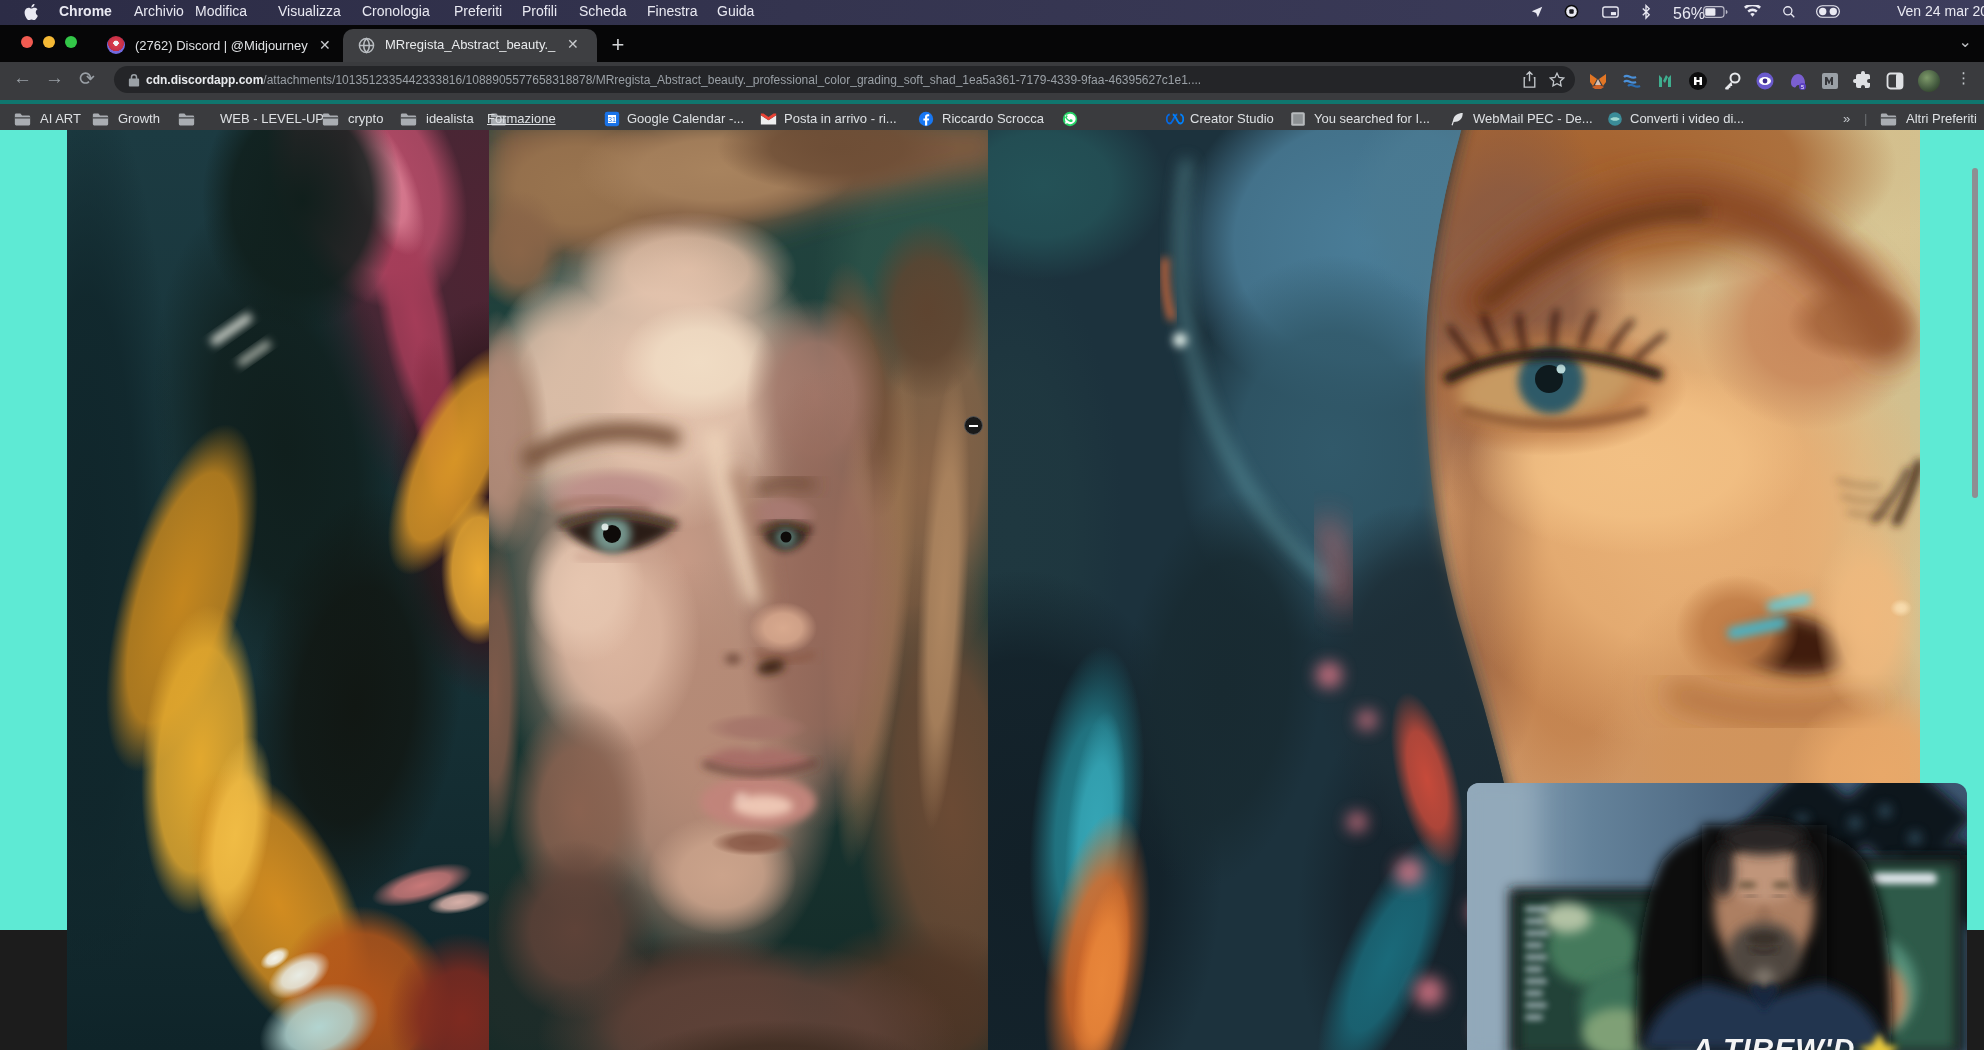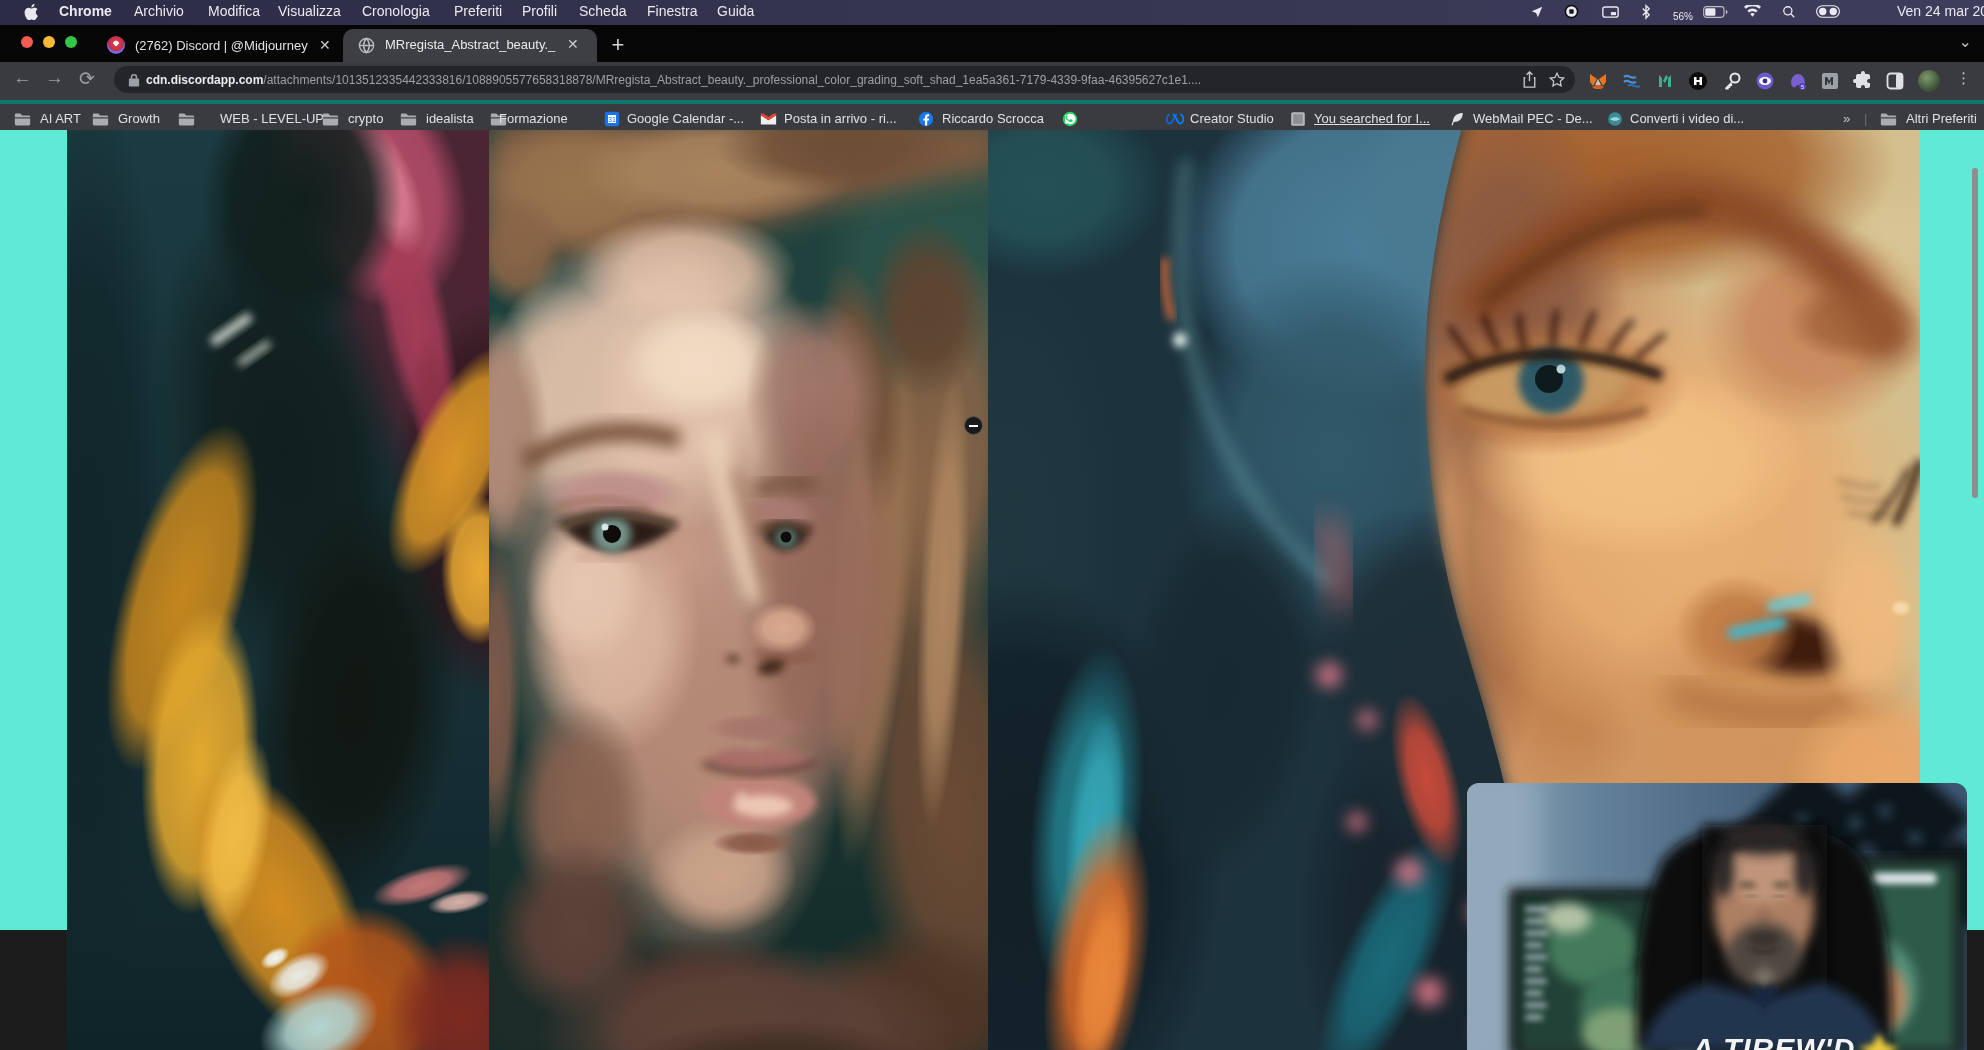--- a/index.html
+++ b/index.html
@@ -45,30 +45,30 @@
 <div id="stage">
 
   <div id="menubar">
     <div class="l" style="left:24px; top:4px;">
       <svg width="14" height="16" viewBox="0 0 15 17" fill="#e9e9f2">
           <path d="M12.6 8.9c0-2.2 1.8-3.2 1.9-3.3-1-1.5-2.6-1.7-3.2-1.7-1.4-.1-2.7.8-3.4.8-.7 0-1.8-.8-2.9-.8-1.5 0-2.9.9-3.6 2.2-1.6 2.7-.4 6.7 1.1 8.9.7 1.1 1.6 2.3 2.7 2.2 1.1 0 1.5-.7 2.8-.7 1.3 0 1.7.7 2.9.7 1.2 0 1.9-1.1 2.7-2.2.8-1.2 1.2-2.4 1.2-2.5-.1-.1-2.2-.9-2.2-3.6zM10.4 2.4c.6-.7 1-1.7.9-2.7-.9 0-1.9.6-2.5 1.3-.6.6-1 1.6-.9 2.6 1 .1 1.9-.5 2.5-1.2z"></path>
         </svg>
     </div>
     <span class="l" style="left:59px; font-weight:bold;">Chrome</span>
     <span class="l" style="left:134px;">Archivio</span>
-    <span class="l" style="left:208px;">Modifica</span>
+    <span class="l" style="left:195px;">Modifica</span>
     <span class="l" style="left:278px;">Visualizza</span>
     <span class="l" style="left:362px;">Cronologia</span>
     <span class="l" style="left:454px;">Preferiti</span>
     <span class="l" style="left:522px;">Profili</span>
     <span class="l" style="left:579px;text-align:right;">Scheda</span>
     <span class="l" style="left:647px;">Finestra</span>
     <span class="l" style="left:717px;">Guida</span>
     <span class="r" style="left:1897px;">Ven 24 mar  20:22</span>
-    <span class="r" style="left:1673px; font-size:10px; top:5px;margin-top:6px;">56%</span>
+    <span class="r" style="left:1673px; font-size:16px; top:5px;">56%</span>
     <svg class="r" style="left:1530px; top:5px;" width="14" height="14" viewBox="0 0 24 24" fill="#e9e9f2">
         <path d="M21 3L3 10.5l7.5 3L13.5 21z"></path>
       </svg>
     <svg class="r" style="left:1564px; top:4px;" width="15" height="15" viewBox="0 0 24 24">
         <circle cx="12" cy="12" r="11" fill="#0b0b0c"></circle>
         <circle cx="12" cy="12" r="8.5" fill="#e9e9f2"></circle>
         <rect x="8.5" y="8.5" width="7" height="7" rx="1.5" fill="#1a1a20"></rect>
       </svg>
     <svg class="r" style="left:1602px; top:6px;" width="17" height="13" viewBox="0 0 20 15" fill="none" stroke="#e9e9f2" stroke-width="1.6">
         <rect x="1" y="1" width="18" height="12" rx="2.5"></rect>
@@ -202,21 +202,21 @@
     <span class="bm" style="left:348px;">crypto</span>
     <svg class="bm" style="left:400px;" width="17" height="15" viewBox="0 0 20 17" fill="#a9adb2">
         <path d="M1 3.5C1 2.7 1.7 2 2.5 2h5l2 2.5h8A1.5 1.5 0 0119 6v8.5a1.5 1.5 0 01-1.5 1.5h-15A1.5 1.5 0 011 14.5z"></path>
         <rect x="1" y="6.5" width="18" height="1.4" fill="#3a3b3e"></rect>
       </svg>
     <span class="bm" style="left:426px;">idealista</span>
     <svg class="bm" style="left:490px;" width="17" height="15" viewBox="0 0 20 17" fill="#a9adb2">
         <path d="M1 3.5C1 2.7 1.7 2 2.5 2h5l2 2.5h8A1.5 1.5 0 0119 6v8.5a1.5 1.5 0 01-1.5 1.5h-15A1.5 1.5 0 011 14.5z"></path>
         <rect x="1" y="6.5" width="18" height="1.4" fill="#3a3b3e"></rect>
       </svg>
-    <span class="bm" style="left:499px;">Formazione</span>
+    <span class="bm" style="left:487px;text-decoration:underline;">Formazione</span>
     <svg class="bm" style="left:604px;" width="16" height="16" viewBox="0 0 20 20">
         <rect x="1" y="1" width="18" height="18" rx="3" fill="#1a73e8"></rect>
         <rect x="5" y="5" width="10" height="10" fill="#fff"></rect>
         <text x="10" y="13.5" font-size="9" fill="#1a73e8" text-anchor="middle" font-family="Liberation Sans">31</text>
       </svg>
     <span class="bm" style="left:627px;">Google Calendar -...</span>
     <svg class="bm" style="left:760px;" width="17" height="13" viewBox="0 0 20 15">
         <path d="M1 14V3l9 6 9-6v11z" fill="#eee"></path>
         <path d="M1 1h3l6 4 6-4h3v2l-9 6-9-6z" fill="#ea4335"></path>
       </svg>
@@ -233,21 +233,21 @@
     <span class="bm" style="left:1087px;margin-top:47px;">WhatsApp</span>
     <svg class="bm" style="left:1166px;" width="18" height="12" viewBox="0 0 24 14">
         <path d="M5 1C2.5 1 1 4 1 7s1.5 6 3.8 6c2 0 3.2-2 4.2-4l1.5-3C11.5 4 12.8 1 15 1" fill="none" stroke="#0668e1" stroke-width="2.4"></path>
         <path d="M19 1c2.5 0 4 3 4 6s-1.5 6-3.8 6c-2 0-3.2-2-4.2-4l-1.5-3C12.5 4 11.2 1 9 1" fill="none" stroke="#0080fb" stroke-width="2.4"></path>
       </svg>
     <span class="bm" style="left:1190px;">Creator Studio</span>
     <svg class="bm" style="left:1290px;" width="16" height="16" viewBox="0 0 20 20">
         <rect x="1.5" y="1.5" width="17" height="17" rx="2" fill="#b7babd"></rect>
         <rect x="4" y="4" width="12" height="12" fill="#8c9093"></rect>
       </svg>
-    <span class="bm" style="left:1314px;text-decoration:underline;">You searched for I...</span>
+    <span class="bm" style="left:1314px;">You searched for I...</span>
     <svg class="bm" style="left:1450px;" width="15" height="15" viewBox="0 0 20 20" fill="#dfe1e4">
         <path d="M17 2c-6 0-12 3-13 10l-2 6 1.5.5L5 14c7 0 12-4 12-12z"></path>
       </svg>
     <span class="bm" style="left:1473px;">WebMail PEC - De...</span>
     <svg class="bm" style="left:1607px;" width="16" height="16" viewBox="0 0 20 20">
         <circle cx="10" cy="10" r="8.5" fill="#3b8c98"></circle>
         <path d="M4 10c2-3 10-3 12 0-2 3-10 3-12 0z" fill="#9fd8d0"></path>
       </svg>
     <span class="bm" style="left:1630px;">Converti i video di...</span>
     <span class="bm" style="left:1843px; color:#c3c7cb;">»</span>

